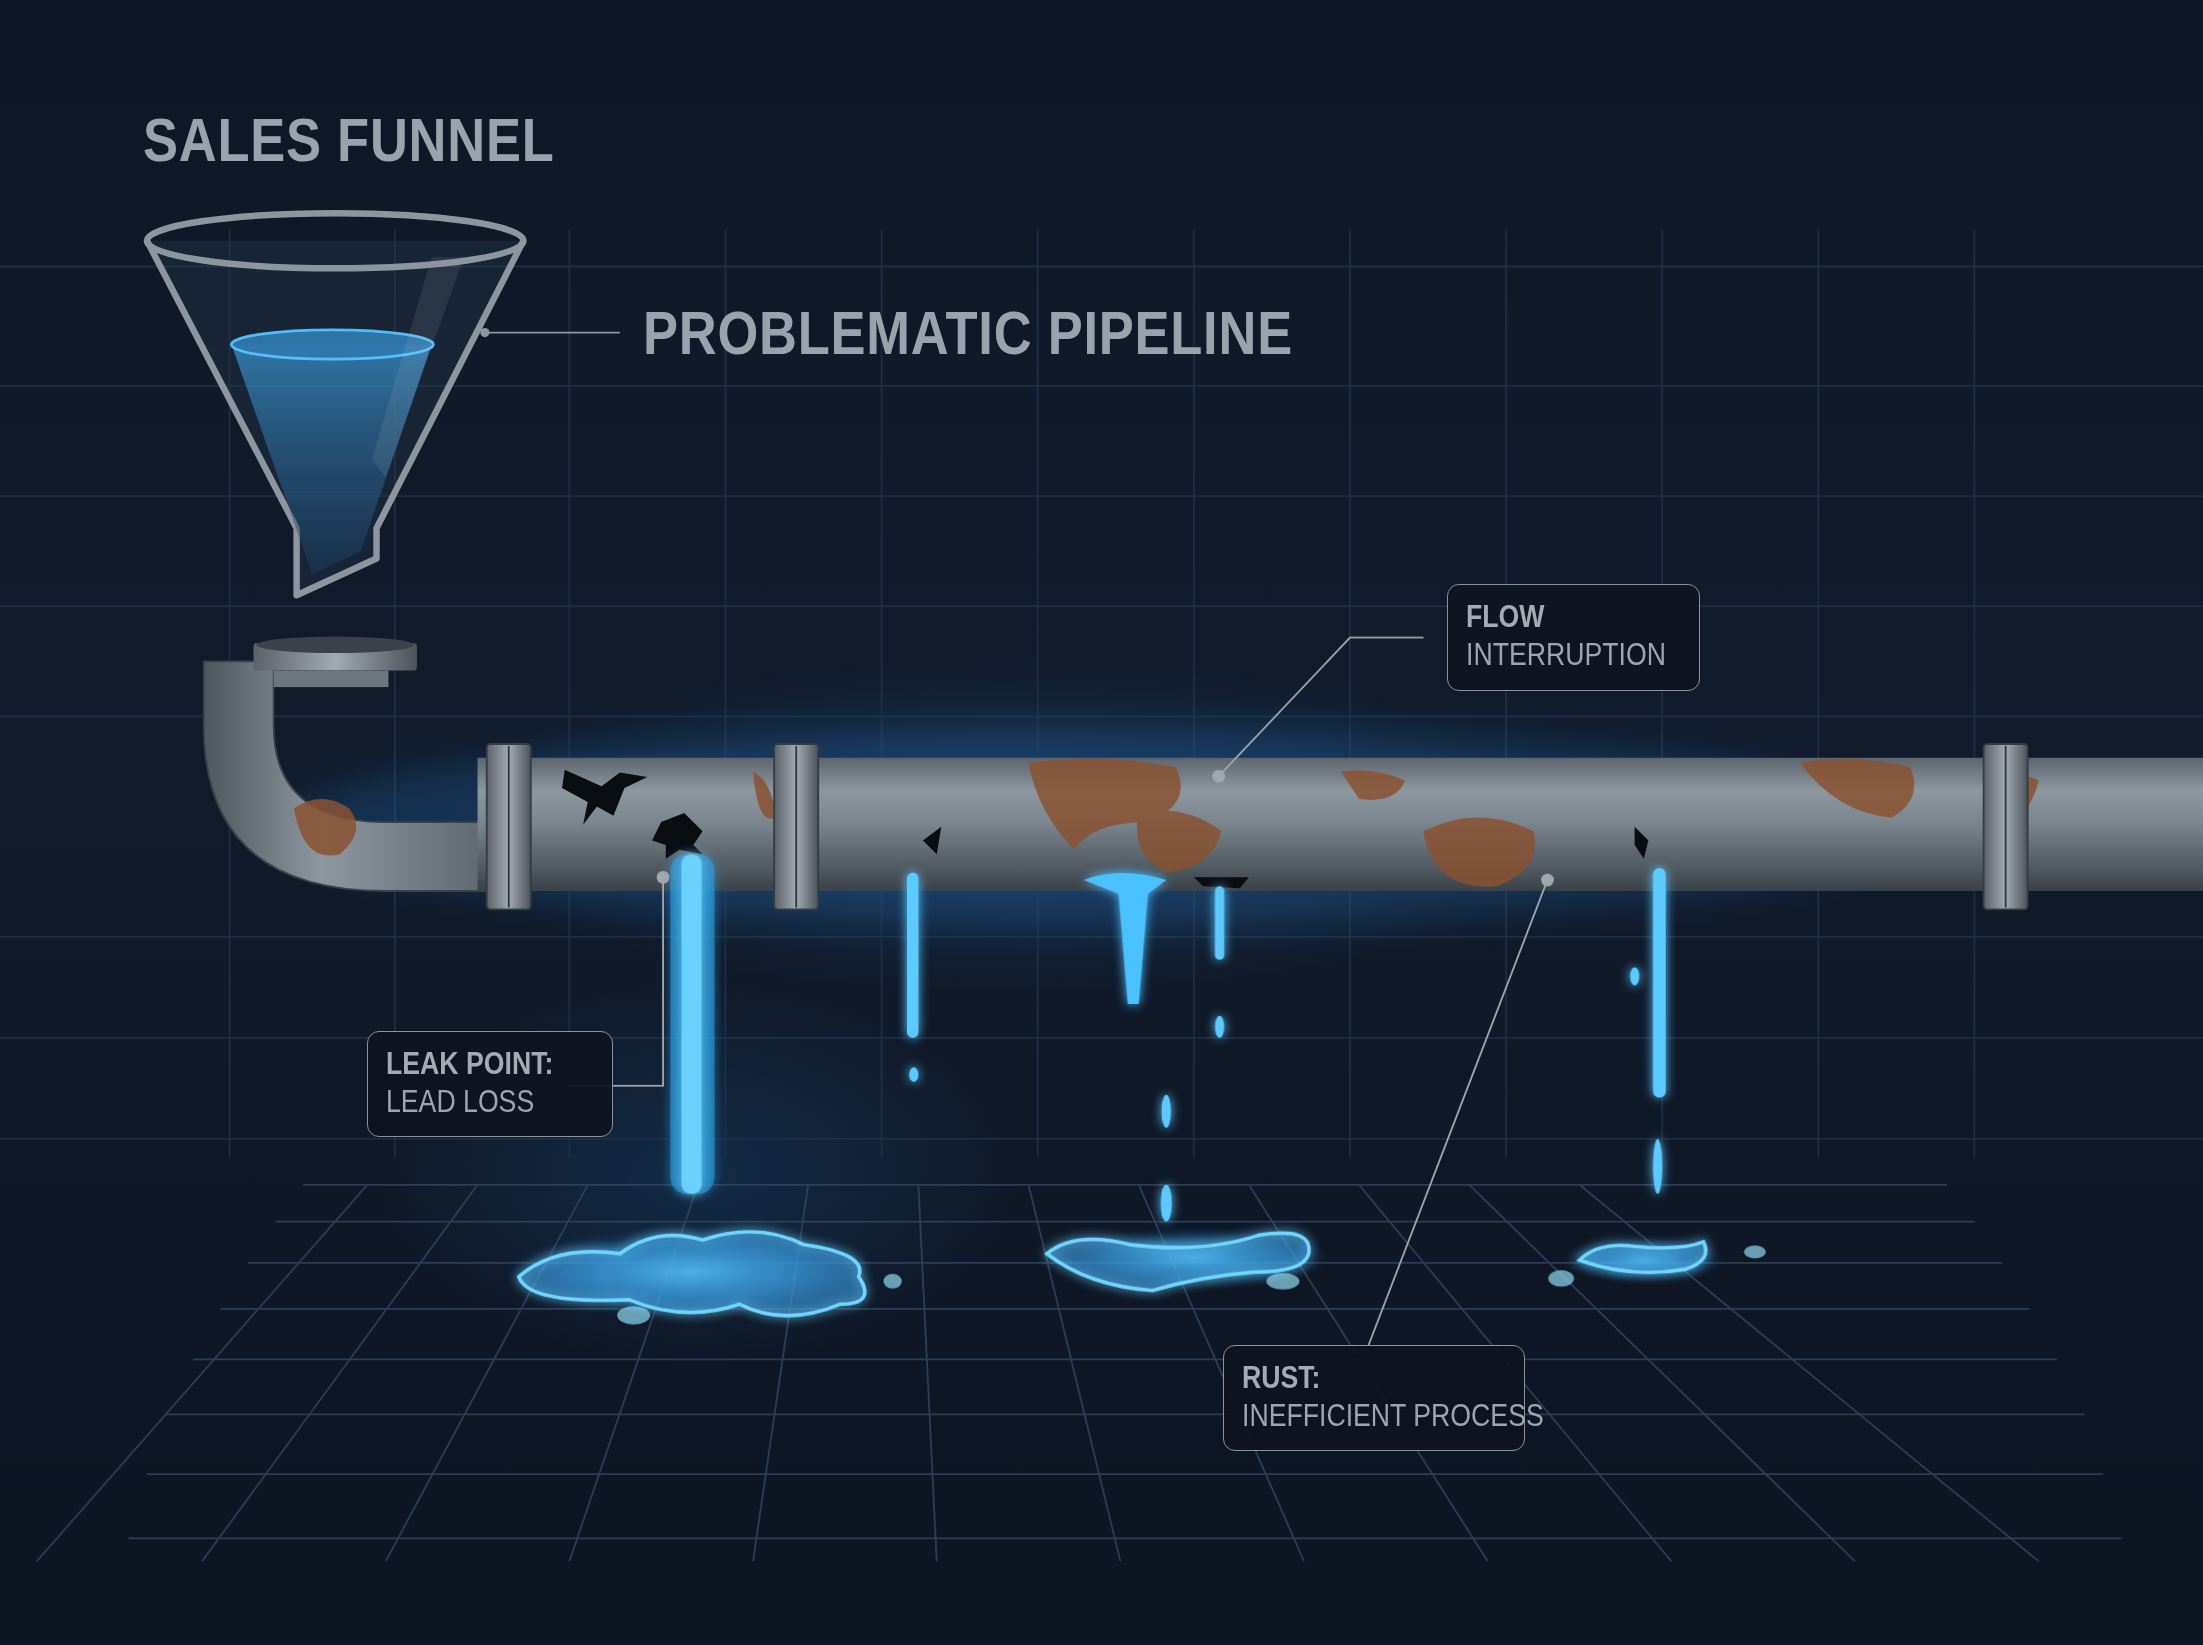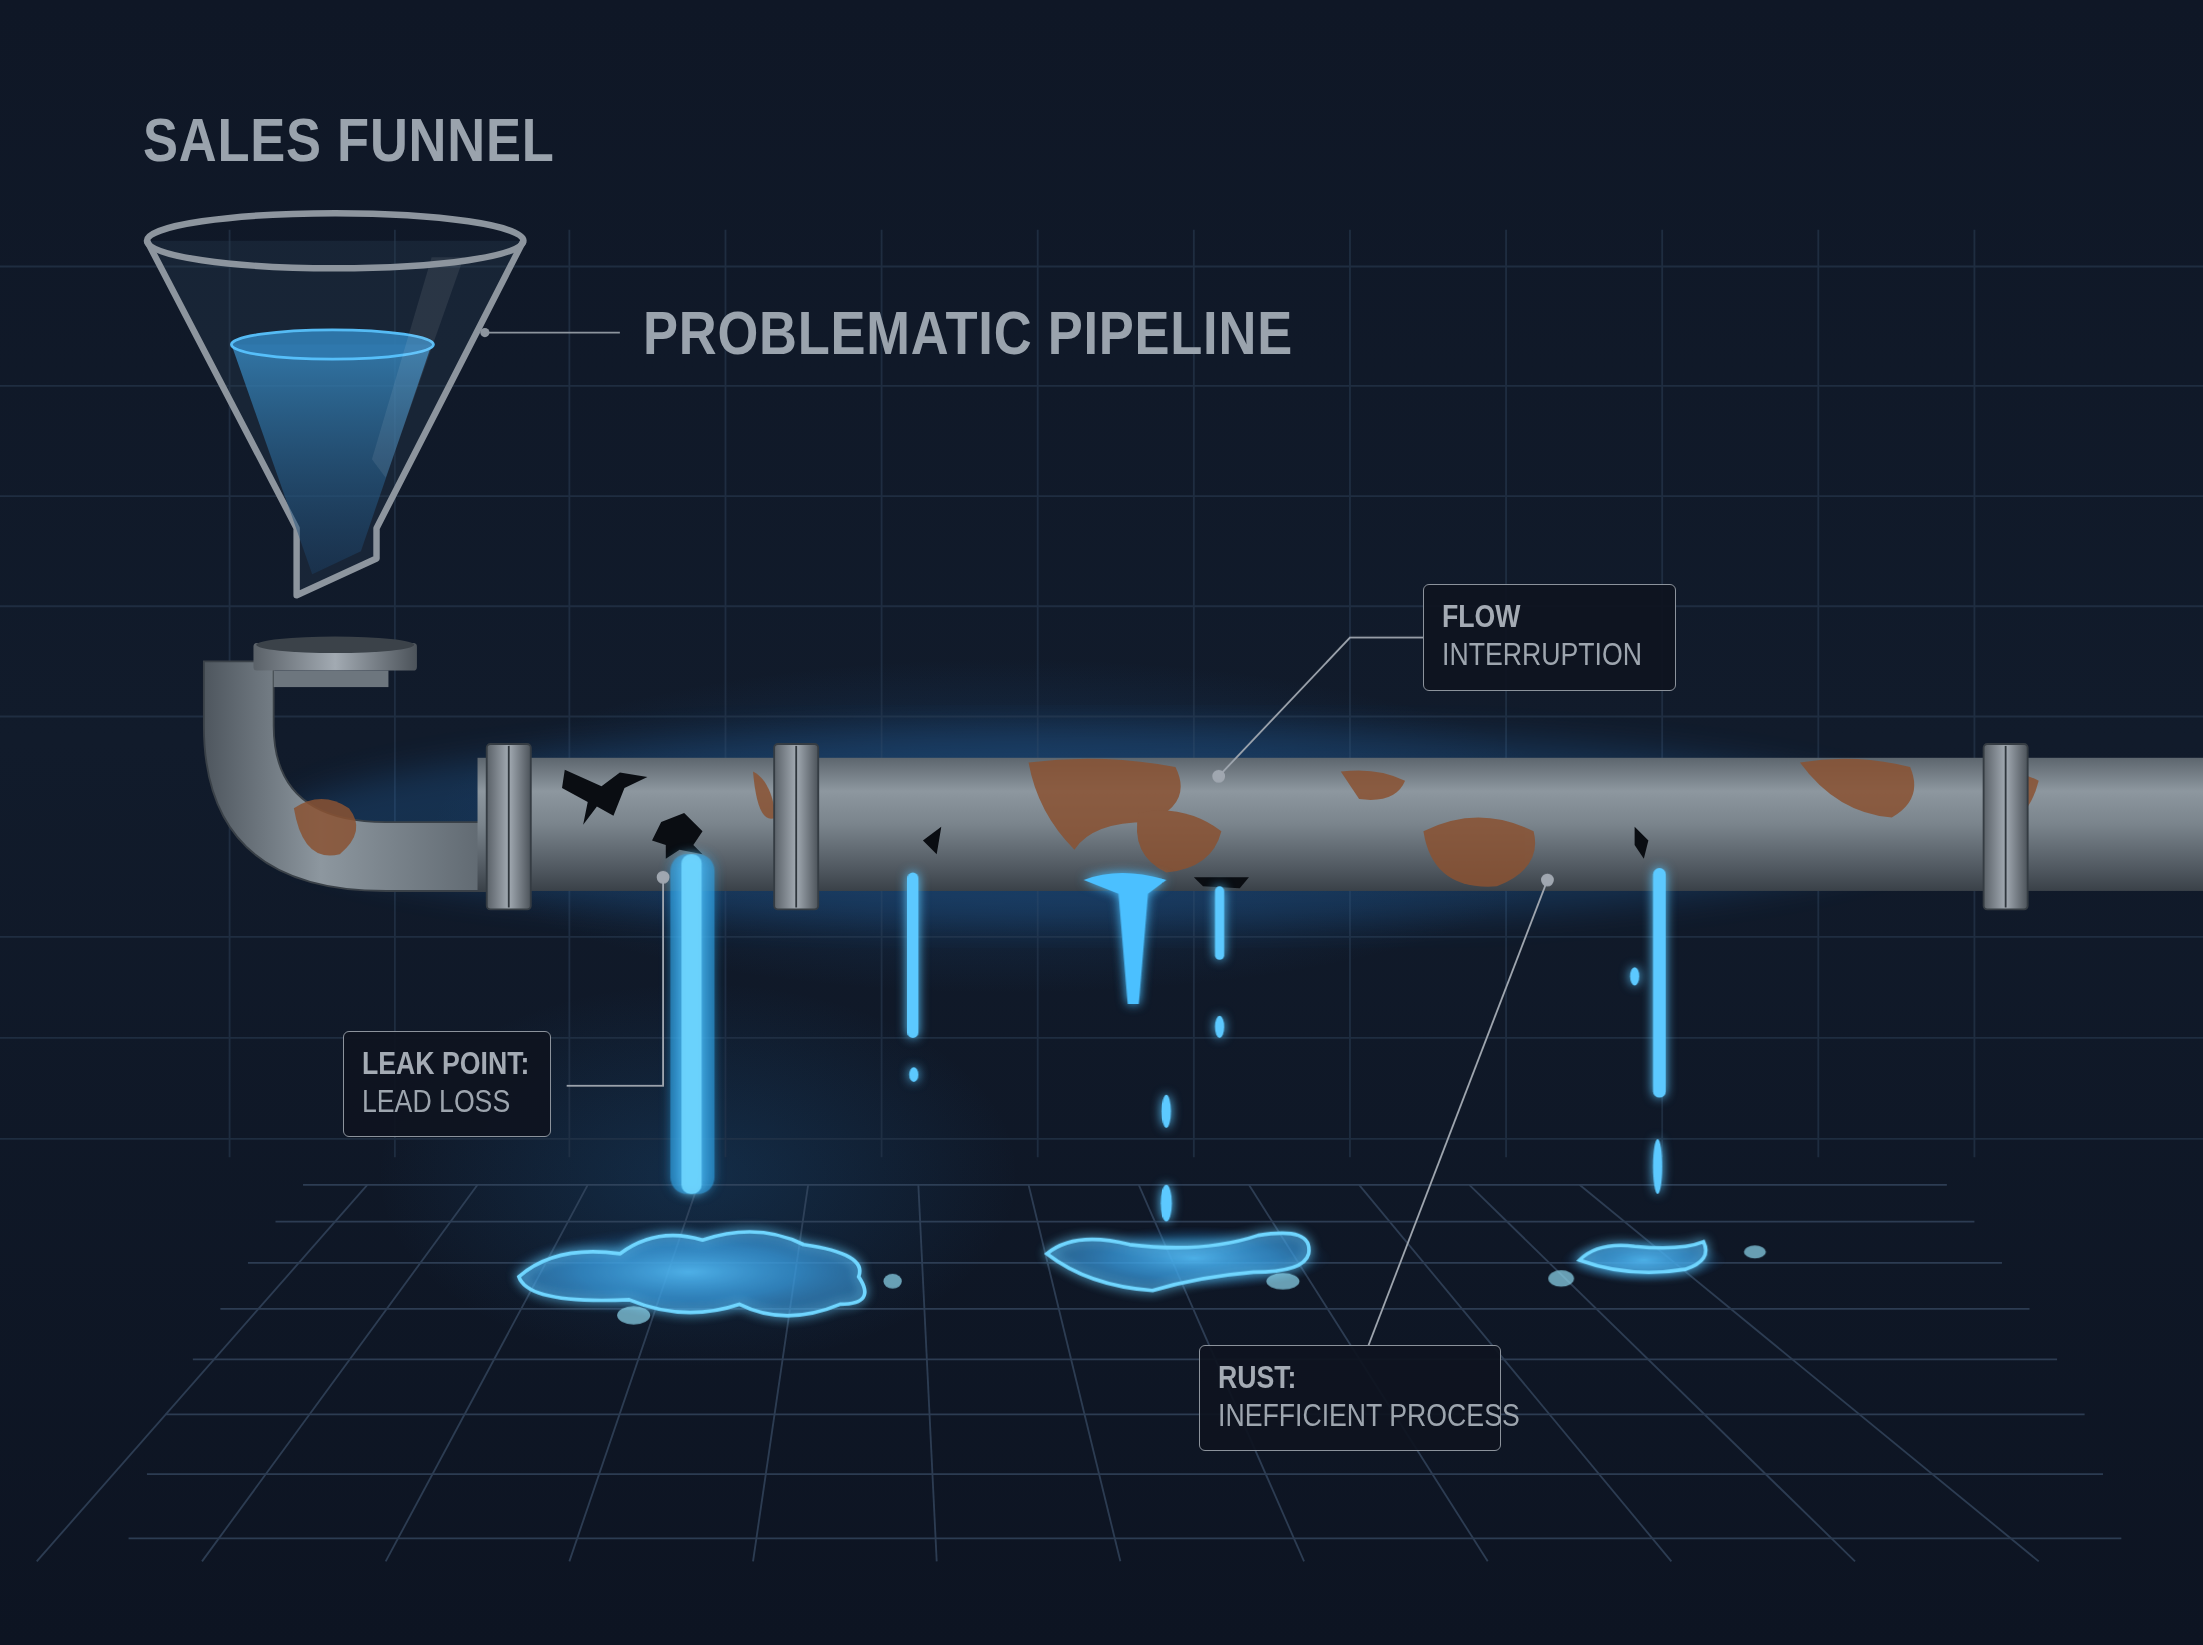--- a/index.html
+++ b/index.html
@@ -14,23 +14,23 @@
       radial-gradient(ellipse 826px 239px at 1010px 826px, rgba(40,120,200,0.28), rgba(14,22,36,0) 70%),
       radial-gradient(ellipse 459px 275px at 698px 1175px, rgba(40,140,220,0.18), rgba(14,22,36,0) 70%),
       linear-gradient(180deg,#0f1726 0%, #111b2b 45%, #0d1422 100%);
   }
   svg.scene { position:absolute; left:0; top:0; }
   .title {
     position:absolute; color:#9aa3ad; font-weight:700; letter-spacing:0.9px;
     transform:scaleX(0.86); transform-origin:left top; white-space:nowrap;
   }
   .label-box {
-    position:absolute; border:1.8px solid #8c939c; border-radius:6px;
+    position:absolute; border:1.8px solid #8c939c; border-radius:12px;
     background:rgba(14,20,32,0.92); box-sizing:border-box;
-    padding:13px 18.4px 0 18.4px; color:#a4abb4;
+    padding:13px 18.4px 0 18.4px; color:#a4abb4;margin-left:24px;
   }
   .label-box .head {
     font-weight:700; font-size:31px; line-height:37px; display:block;
     transform:scaleX(0.86); transform-origin:left top; white-space:nowrap;
   }
   .label-box .sub {
     font-weight:400; font-size:31px; line-height:39px; display:block;
     transform:scaleX(0.86); transform-origin:left top; white-space:nowrap; color:#9da5ae;
   }
 </style>
@@ -218,21 +218,21 @@
 
 <div class="title" style="left:143px; top:108px; font-size:61px; line-height:64px;">SALES FUNNEL</div>
 
 <div class="title" style="left:643px; top:301px; font-size:61px; line-height:64px;">PROBLEMATIC PIPELINE</div>
 
 <div class="label-box" style="left:1423px; top:584px; width:253px; height:107px;">
   <span class="head">FLOW</span>
   <span class="sub">INTERRUPTION</span>
 </div>
 
-<div class="label-box" style="left:343px; top:1031px; width:208px; height:106px;">
+<div class="label-box" style="left:343px; top:1031px; width:246px; height:106px;">
   <span class="head">LEAK POINT:</span>
   <span class="sub">LEAD LOSS</span>
 </div>
 
 <div class="label-box" style="left:1199px; top:1345px; width:302px; height:106px;">
   <span class="head">RUST:</span>
   <span class="sub">INEFFICIENT PROCESS</span>
 </div>
 
 

